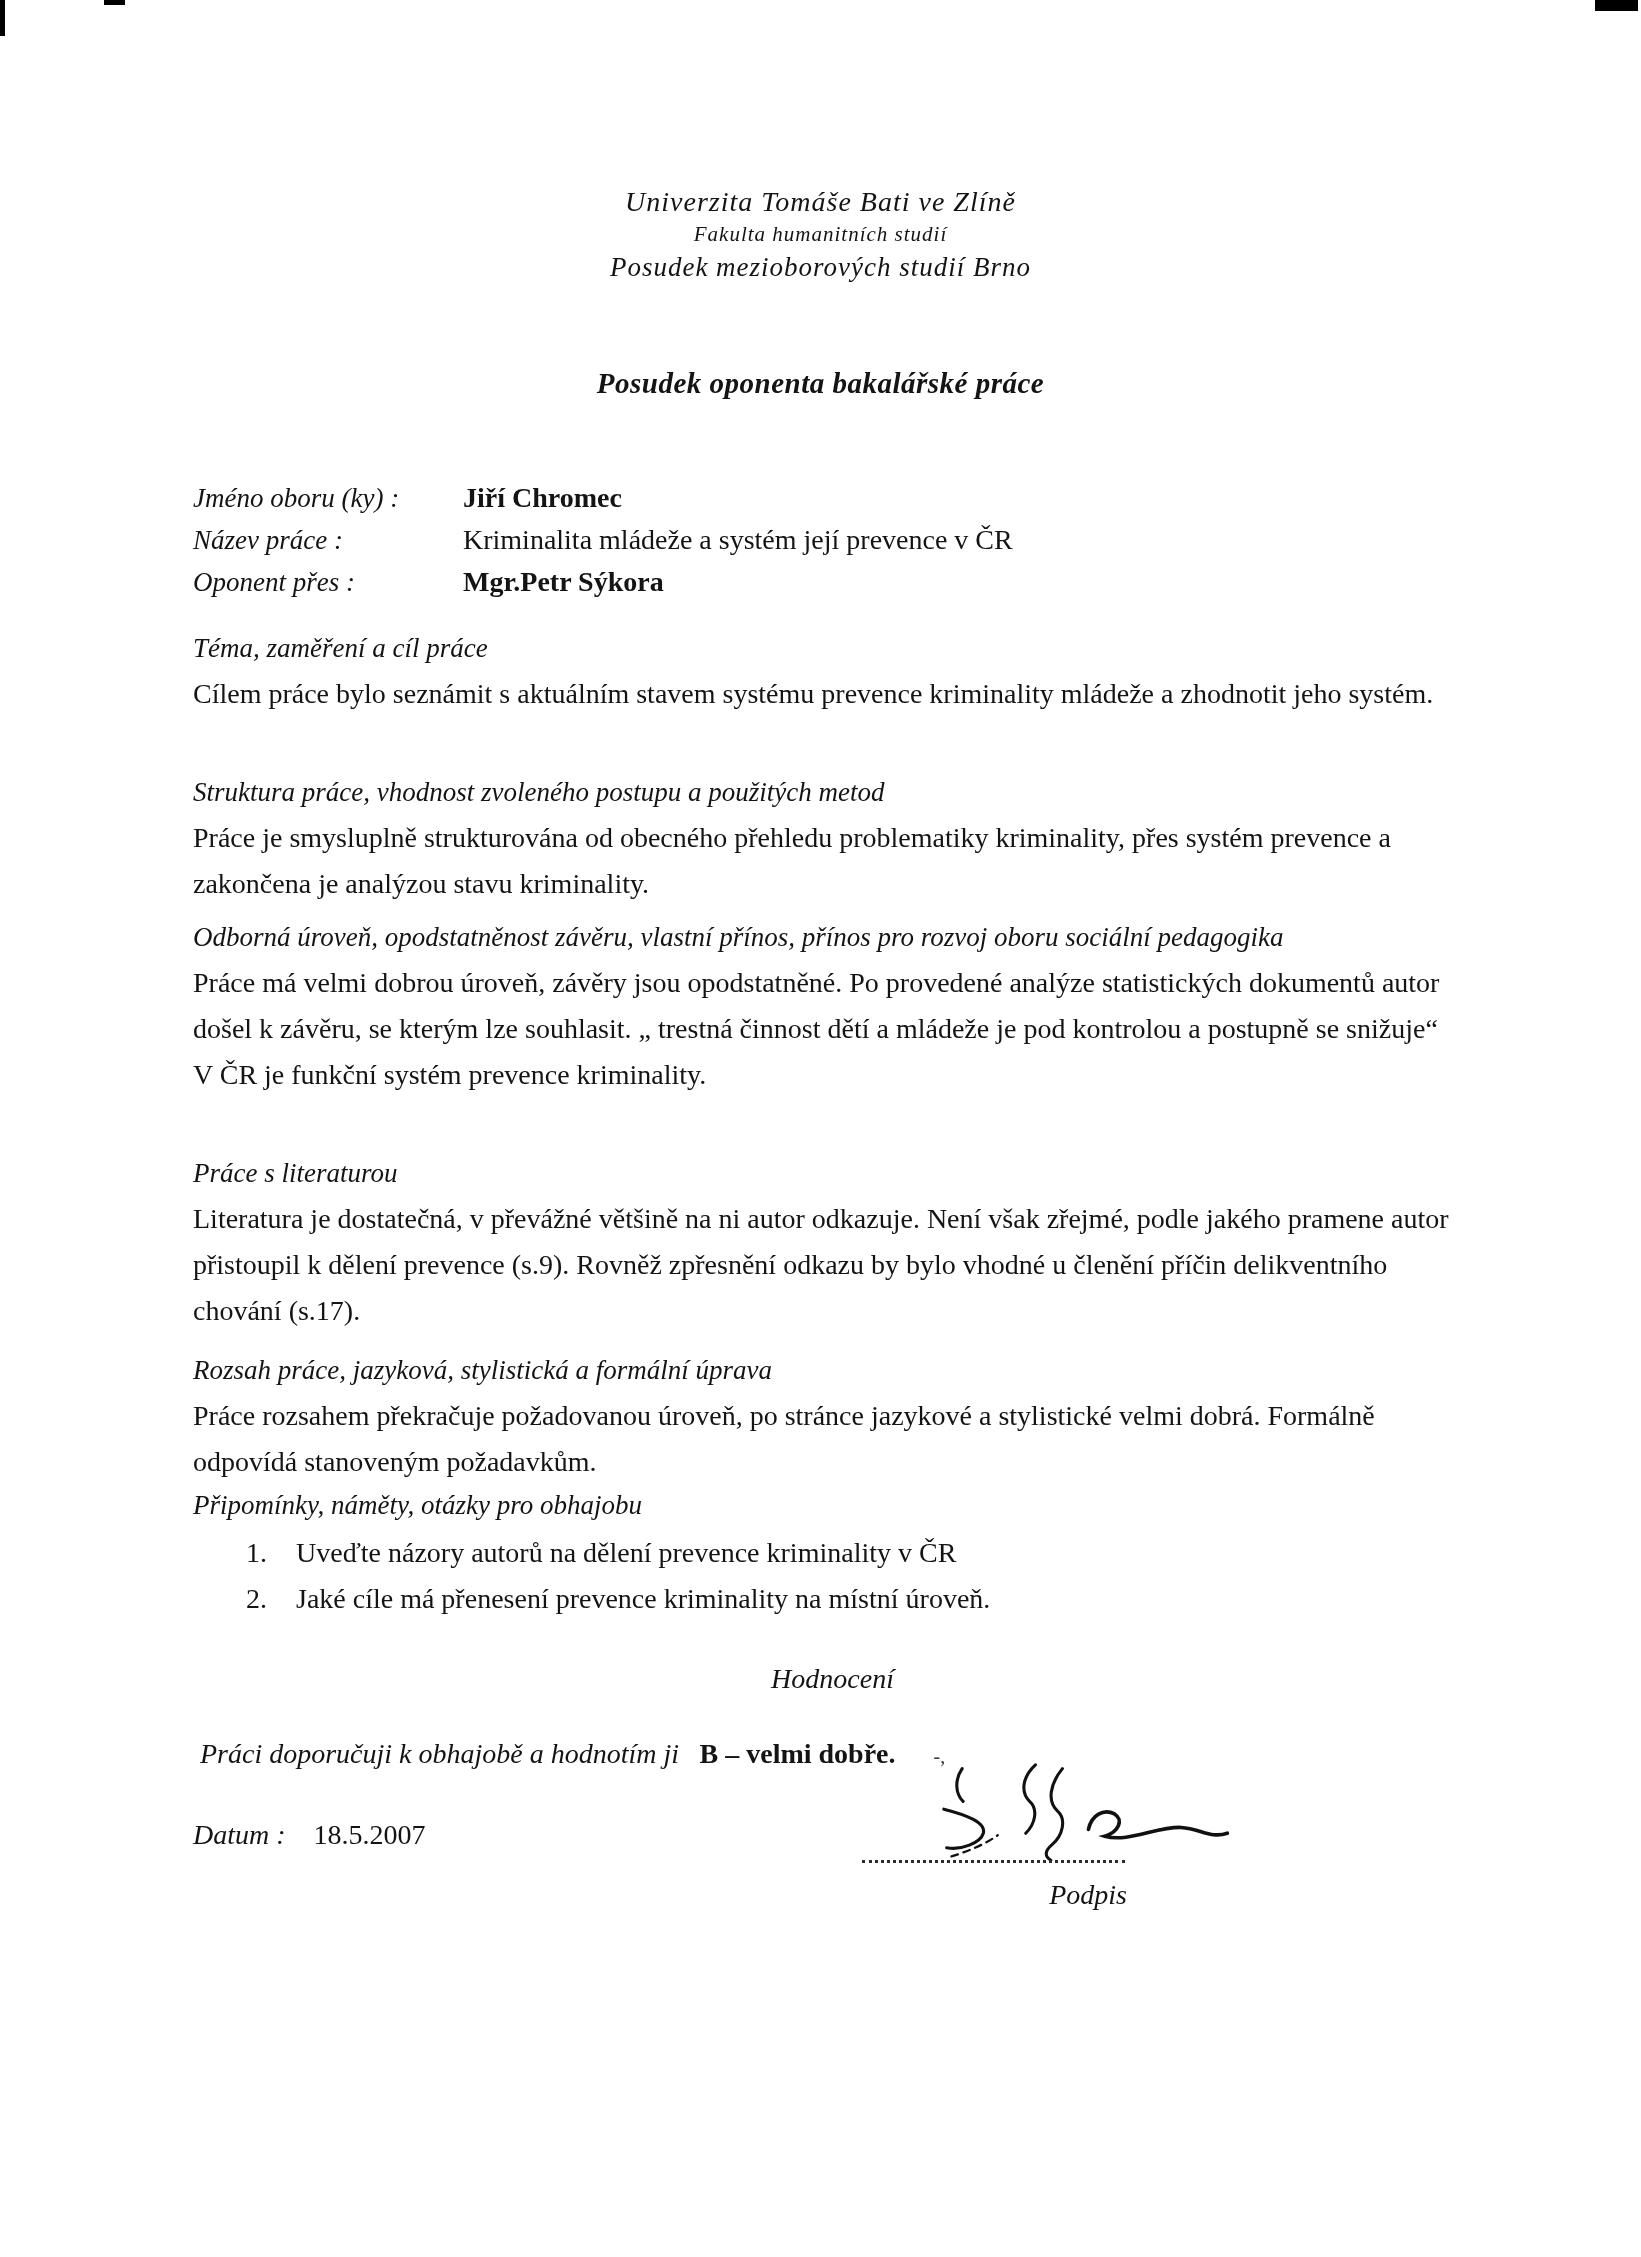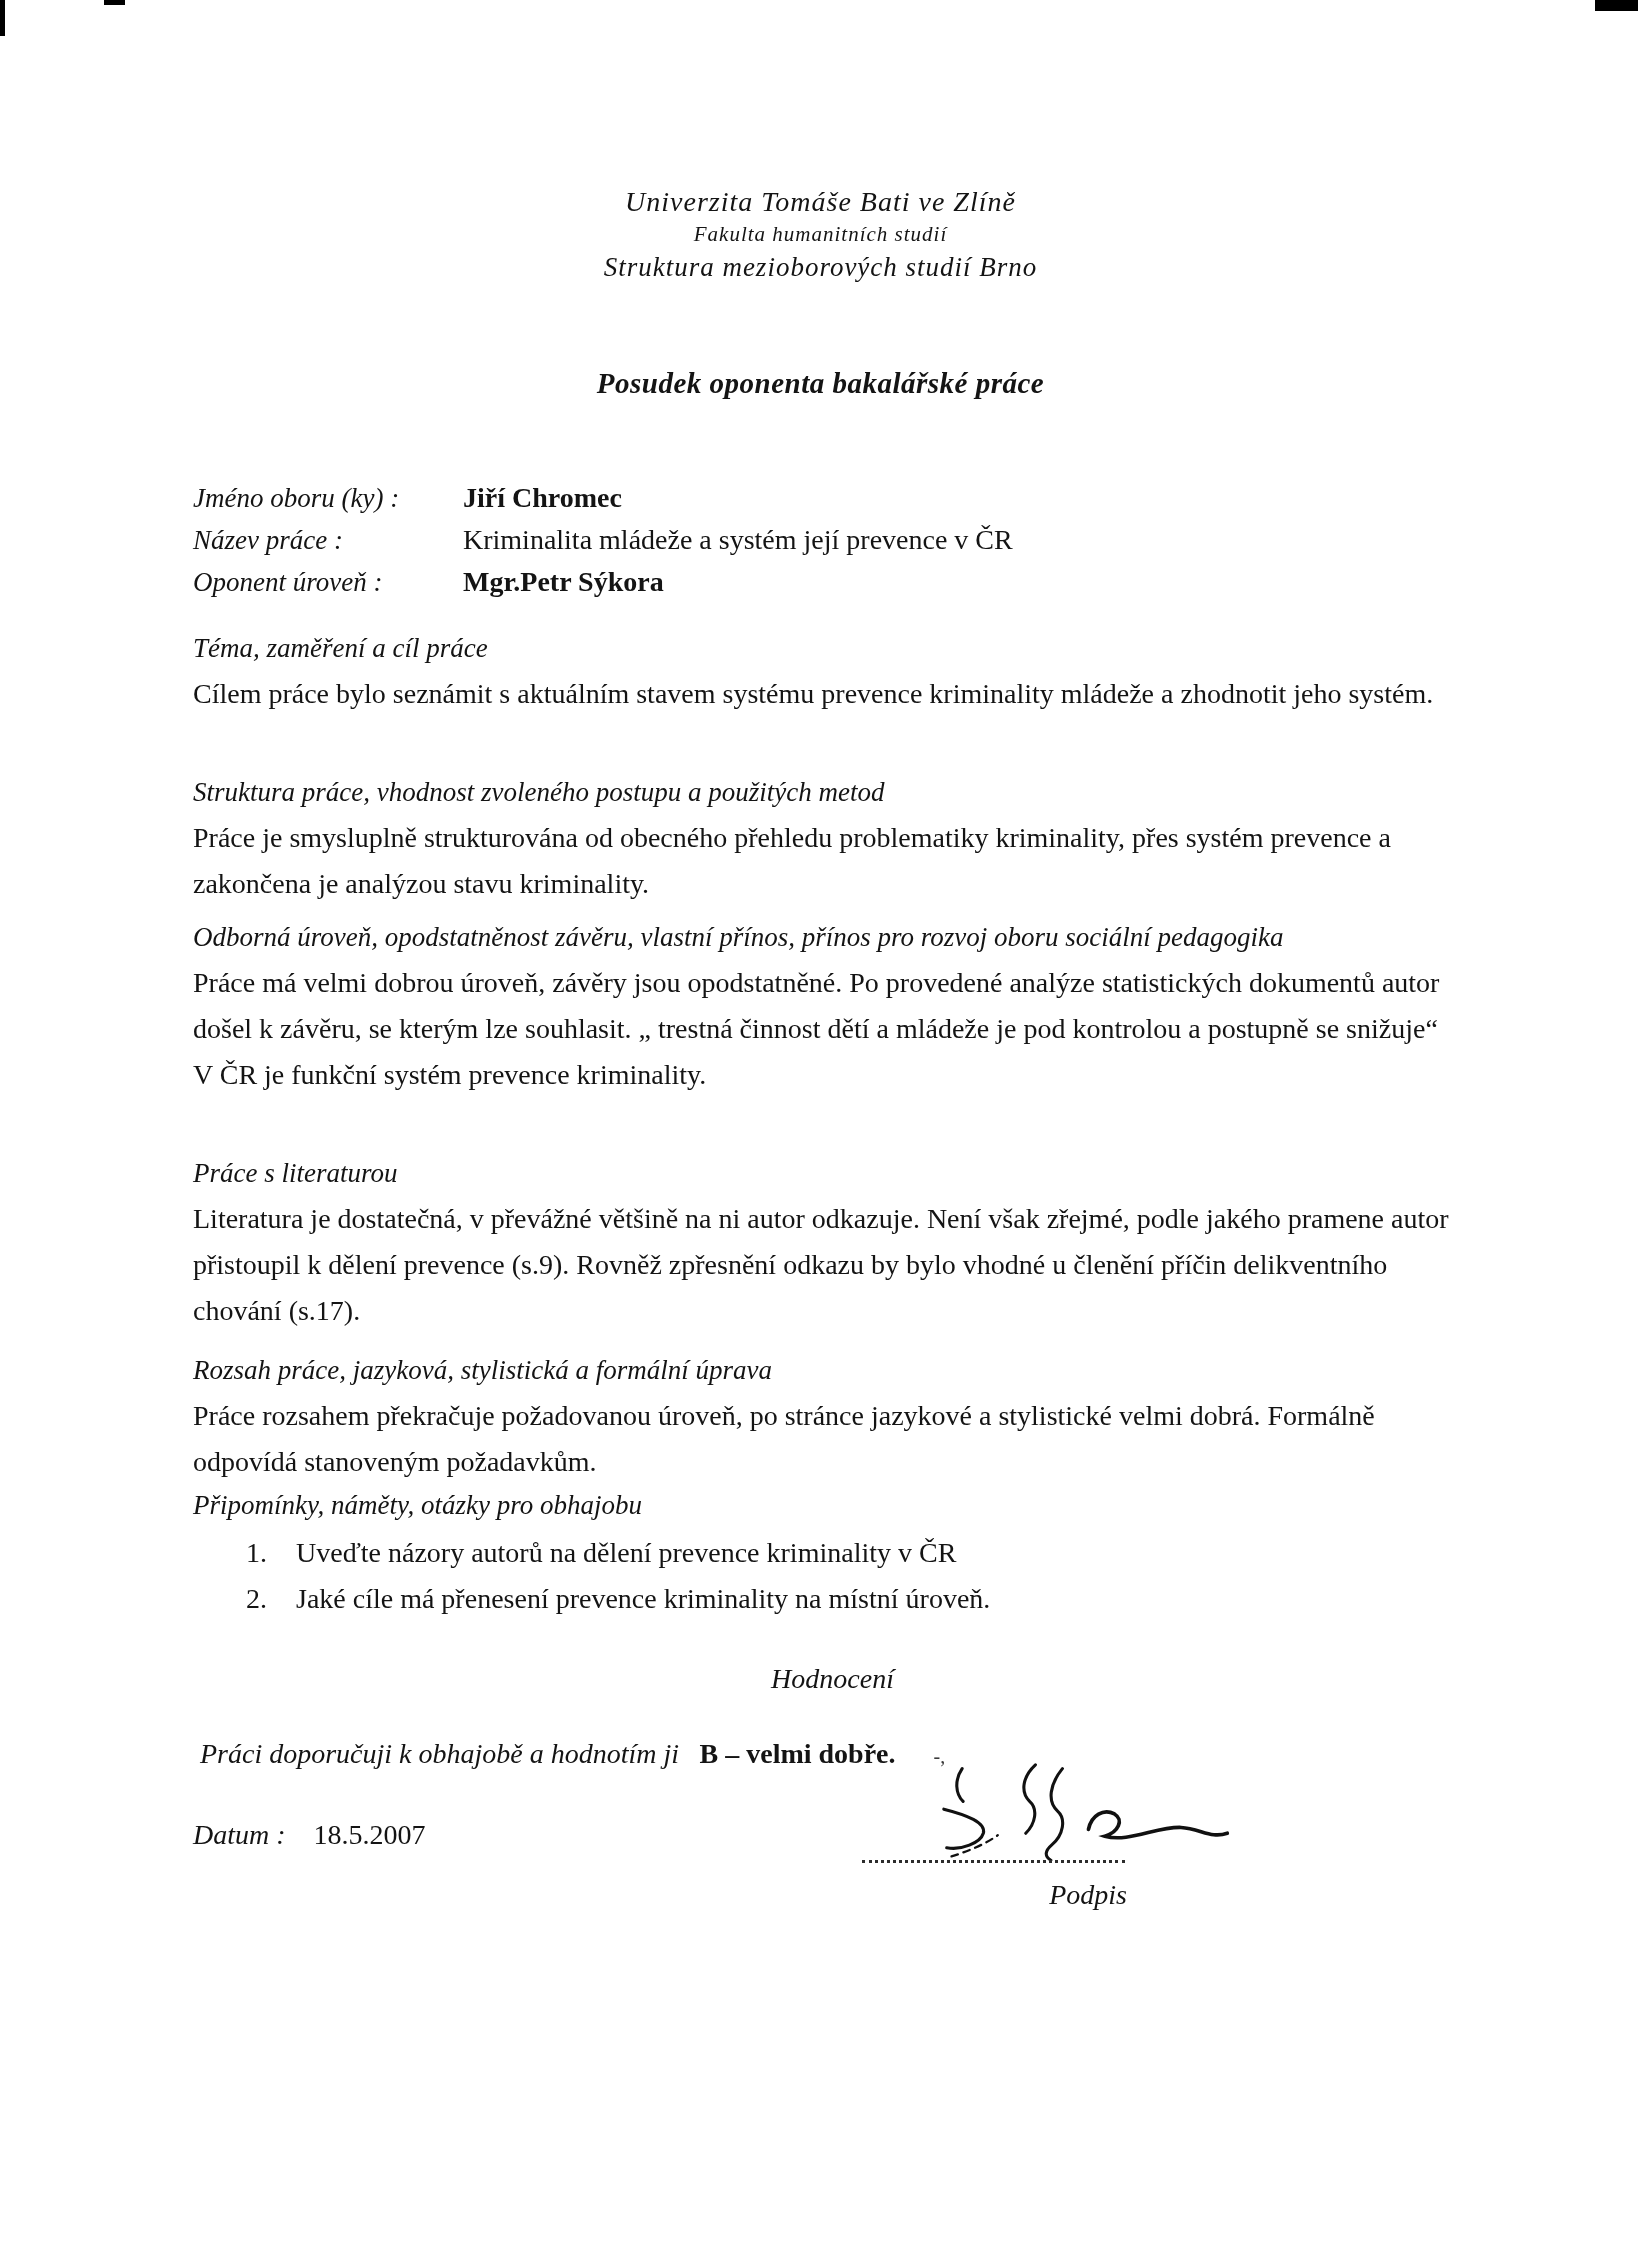--- a/index.html
+++ b/index.html
@@ -85,36 +85,36 @@
 
 <div class="page">
 
   <div class="artifact artifact-left-bar"></div>
   <div class="artifact artifact-top-mark"></div>
   <div class="artifact artifact-top-right"></div>
 
   <header class="doc-header">
     <div class="h1">Univerzita Tomáše Bati ve Zlíně</div>
     <div class="h2">Fakulta humanitních studií</div>
-    <div class="h3">Struktura mezioborových studií Brno</div>
+    <div class="h3">Posudek mezioborových studií Brno</div>
   </header>
 
   <div class="doc-title">Posudek oponenta bakalářské práce</div>
 
   <div class="meta">
     <div class="meta-row">
       <span class="meta-label">Jméno oboru (ky) :</span>
       <span class="meta-value bold">Jiří Chromec</span>
     </div>
     <div class="meta-row">
       <span class="meta-label">Název práce :</span>
       <span class="meta-value">Kriminalita mládeže a systém její prevence v ČR</span>
     </div>
     <div class="meta-row">
-      <span class="meta-label">Oponent úroveň :</span>
+      <span class="meta-label">Oponent přes :</span>
       <span class="meta-value bold">Mgr.Petr Sýkora</span>
     </div>
   </div>
 
   <section class="section sec-1">
     <div class="sec-heading">Téma, zaměření a cíl práce</div>
     <div class="sec-body">Cílem práce bylo seznámit s aktuálním stavem systému prevence kriminality mládeže a zhodnotit jeho systém.</div>
   </section>
 
   <section class="section sec-3">

